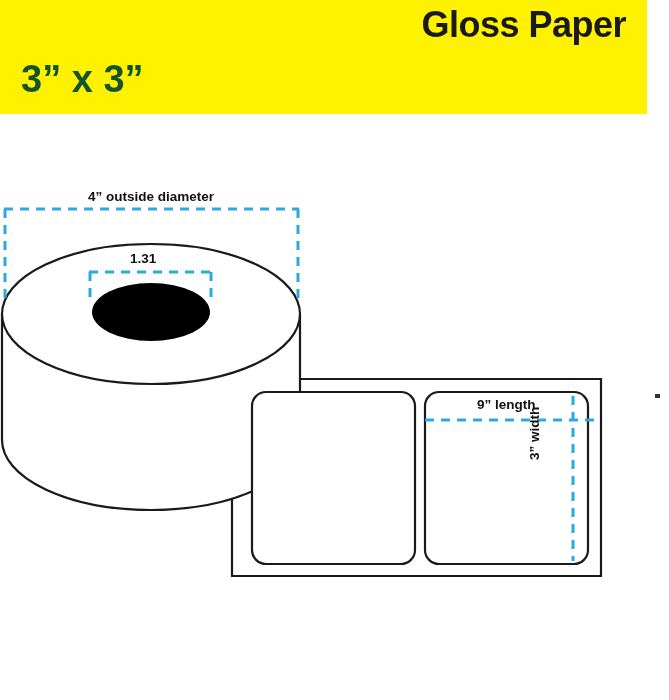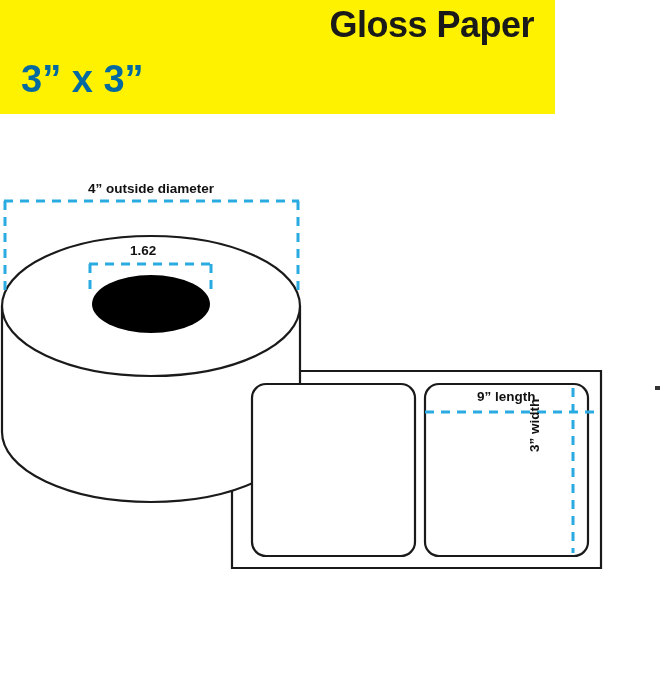--- a/index.html
+++ b/index.html
@@ -13,52 +13,52 @@
     position: relative;
     overflow: hidden;
     font-family: "Liberation Sans", sans-serif;
   }
 
   
   #banner {
     position: absolute;
     left: 0;
     top: 0;
-    width: 555px;
+    width: 647px;
     height: 114px;
     background: #FFF200;
   }
   #banner-title {
     position: absolute;
     right: 21px;
     top: 4px;
     font-size: 36px;
     font-weight: bold;
     color: #1a1a1a;
     letter-spacing: -0.5px;
     white-space: nowrap;
     line-height: 1.15;
   }
   #banner-size {
     position: absolute;
     left: 21px;
     top: 58px;
     font-size: 38px;
     font-weight: bold;
-    color: #0369a1;
+    color: #14532d;
     letter-spacing: 0px;
     white-space: nowrap;
     line-height: 1.15;
   }
 
   
   #diagram {
     position: absolute;
     left: 0;
-    top: 112px;
+    top: 120px;
     width: 669px;
     height: 454px;
   }
   #diagram-svg {
     position: absolute;
     left: 0;
     top: 0;
   }
 
   
@@ -138,19 +138,19 @@
     <g stroke="#29ABE2" stroke-width="3" fill="none" stroke-dasharray="9 7" stroke-linecap="butt">
       <line x1="425" y1="300" x2="596" y2="300"></line>
       <line x1="573" y1="276" x2="573" y2="441"></line>
     </g>
 
     <rect x="655" y="274" width="5" height="4" fill="#333333"></rect>
   </svg>
 
   <div class="dim-label" id="label-outside-diameter">4” outside diameter</div>
 
-  <div class="dim-label" id="label-core">1.62</div>
+  <div class="dim-label" id="label-core">1.31</div>
 
   <div class="dim-label" id="label-length">9” length</div>
 
   <div class="dim-label" id="label-width">3” width</div>
 
 </div>
 
 </body></html>

